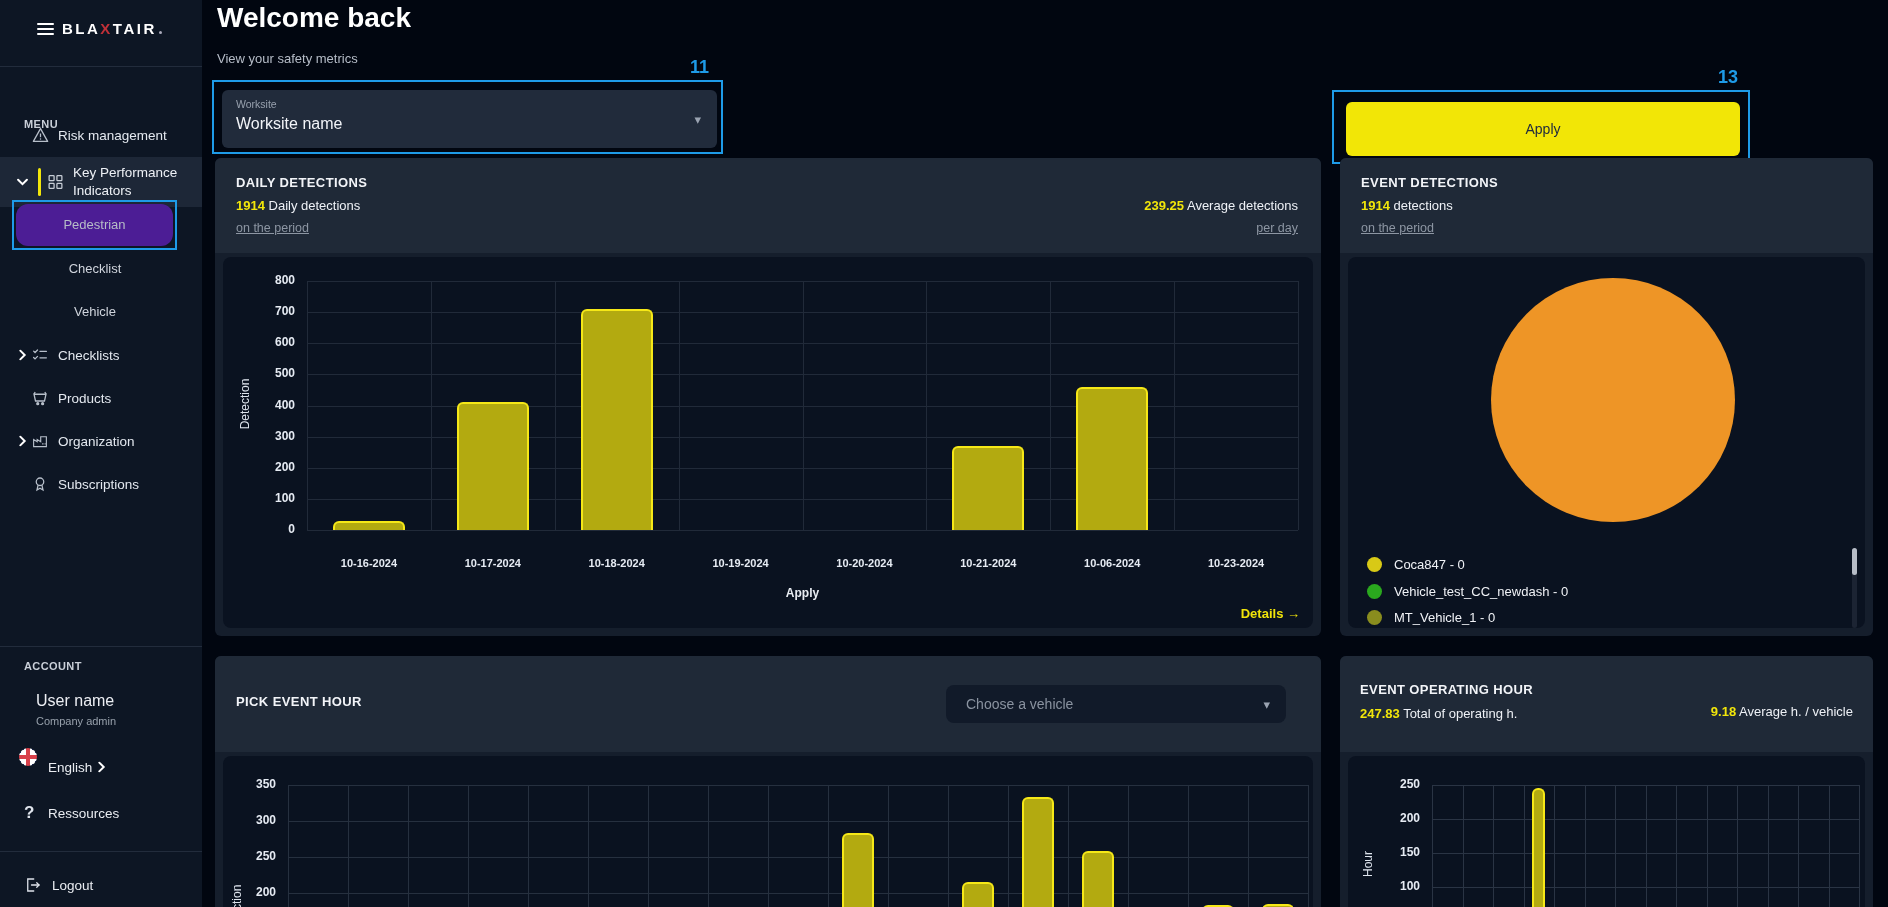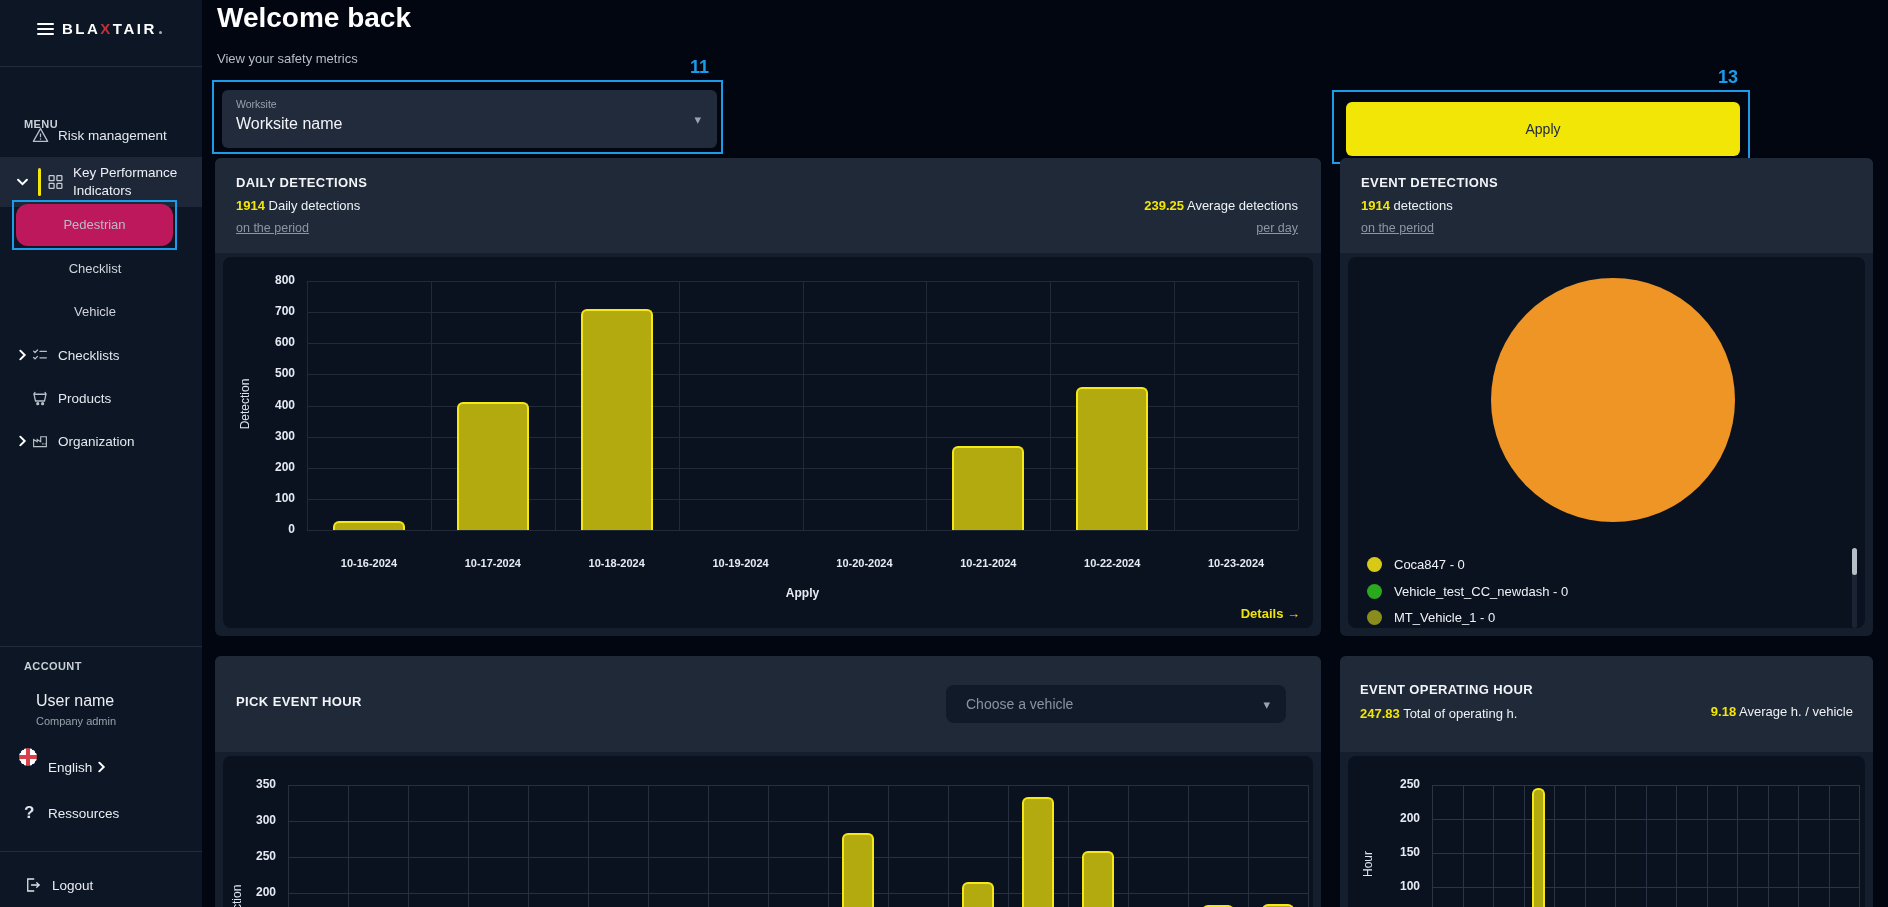--- a/index.html
+++ b/index.html
@@ -16,21 +16,21 @@
   .sdiv{position:absolute;left:0;width:202px;height:1px;background:#222c3c;}
   .sec-label{position:absolute;left:24px;font-size:11px;font-weight:bold;color:#c9cfd8;letter-spacing:.4px;}
   .mrow{position:absolute;left:0;width:202px;height:36px;cursor:pointer;}
   .micon{position:absolute;top:50%;transform:translateY(-50%);color:#b7bfca;line-height:0;}
   .mchev{position:absolute;left:17px;top:50%;transform:translateY(-50%);line-height:0;}
   .mlabel{position:absolute;top:50%;transform:translateY(-50%);font-size:13.5px;font-weight:500;color:#e3e8ef;white-space:nowrap;}
   .kpi-band{position:absolute;left:0;top:157px;width:202px;height:50px;background:#1d2737;}
   .kpi-bar{position:absolute;left:38px;top:11px;width:3px;height:28px;background:#f2e60a;border-radius:2px;}
   .kpi-label{position:absolute;left:73px;top:50%;transform:translateY(-50%);width:118px;font-size:13.5px;font-weight:500;color:#eef1f6;line-height:1.3;white-space:normal;}
   .sub-item{position:absolute;left:0;width:190px;text-align:center;font-size:13px;color:#cfd4dc;cursor:pointer;}
-  .ped-pill{position:absolute;left:16px;top:204px;width:157px;height:42px;background:#be185d;border-radius:12px;text-align:center;line-height:42px;font-size:13px;color:#b7bdc7;cursor:pointer;}
+  .ped-pill{position:absolute;left:16px;top:204px;width:157px;height:42px;background:#4c1d95;border-radius:12px;text-align:center;line-height:42px;font-size:13px;color:#b7bdc7;cursor:pointer;}
   .user-name{position:absolute;left:36px;top:692px;font-size:16px;font-weight:500;color:#eceef3;}
   .user-role{position:absolute;left:36px;top:715px;font-size:11px;color:#97a0ab;}
   .flag{position:absolute;left:19px;top:-9px;width:18px;height:18px;border-radius:50%;
     background:
       linear-gradient(#d8404a,#d8404a) center/100% 4px no-repeat,
       linear-gradient(#d8404a,#d8404a) center/4px 100% no-repeat,
       linear-gradient(#fff,#fff) center/100% 8px no-repeat,
       linear-gradient(#fff,#fff) center/8px 100% no-repeat,
       linear-gradient(45deg,transparent 44%,#fff 44%,#fff 56%,transparent 56%),
       linear-gradient(-45deg,transparent 44%,#fff 44%,#fff 56%,transparent 56%),
@@ -174,20 +174,31 @@
             <g fill="none" stroke="#b7bfca" stroke-width="1.6">
               <path d="M3 20V10l5 3v-3l5 3V6h8v14z"></path>
               <line x1="15" y1="16" x2="17" y2="16"></line>
               <line x1="18.5" y1="16" x2="20" y2="16"></line>
             </g>
           </svg>
       </span>
       <span class="mlabel" style="left:58px;">Organization</span>
     </div>
 
+    <div class="mrow" style="top:466px;">
+      <span class="micon" style="left:31px;">
+        <svg width="18" height="18" viewBox="0 0 24 24">
+            <g fill="none" stroke="#b7bfca" stroke-width="1.7">
+              <circle cx="12" cy="9" r="5"></circle>
+              <path d="M9.5 13.2L8 20l4-2.4L16 20l-1.5-6.8"></path>
+            </g>
+          </svg>
+      </span>
+      <span class="mlabel" style="left:58px;">Subscriptions</span>
+    </div>
 
     <div class="sdiv" style="top:646px;"></div>
     <div class="sec-label" style="top:660px;">ACCOUNT</div>
     <div class="user-name">User name</div>
     <div class="user-role">Company admin</div>
 
     <div class="acc-row" style="top:757px;">
       <span class="flag"></span>
       <span class="acc-text">English</span>
       <span class="mchev" style="left:96px;">
@@ -276,21 +287,21 @@
         <div class="bar" style="left: 241.812px; top: 244.387px; width: 72px; height: 127.612px; background: rgb(179, 170, 16); border-color: rgb(246, 232, 23);"></div>
         <div class="bar" style="left: 365.688px; top: 151.012px; width: 72px; height: 220.988px; background: rgb(179, 170, 16); border-color: rgb(246, 232, 23);"></div>
         <div class="bar" style="left: 737.312px; top: 287.962px; width: 72px; height: 84.0375px; background: rgb(179, 170, 16); border-color: rgb(246, 232, 23);"></div>
         <div class="bar" style="left: 861.188px; top: 228.825px; width: 72px; height: 143.175px; background: rgb(179, 170, 16); border-color: rgb(246, 232, 23);"></div>
         <div class="xtick" style="left: 92px; top: 399px; width: 123.875px;">10-16-2024</div>
         <div class="xtick" style="left: 215.875px; top: 399px; width: 123.875px;">10-17-2024</div>
         <div class="xtick" style="left: 339.75px; top: 399px; width: 123.875px;">10-18-2024</div>
         <div class="xtick" style="left: 463.625px; top: 399px; width: 123.875px;">10-19-2024</div>
         <div class="xtick" style="left: 587.5px; top: 399px; width: 123.875px;">10-20-2024</div>
         <div class="xtick" style="left: 711.375px; top: 399px; width: 123.875px;">10-21-2024</div>
-        <div class="xtick" style="left: 835.25px; top: 399px; width: 123.875px;">10-22-2024</div>
+        <div class="xtick" style="left: 835.25px; top: 399px; width: 123.875px;">10-06-2024</div>
         <div class="xtick" style="left: 959.125px; top: 399px; width: 123.875px;">10-23-2024</div>
       </div>
     <div class="ylab" style="left:0px;top:239px;width:60px;">Detection</div>
     <div class="xaxis-title" style="left:92px;top:428px;width:991px;">Apply</div>
     <div class="details" style="right:21px;top:448px;"><span>Details</span> <span>→</span></div>
   </div>
 
   <div class="card" style="left:1340px;top:158px;width:533px;height:478px;">
     <div class="band" style="height:95px;"></div>
     <div class="panel" style="left:8px;top:99px;width:517px;height:371px;"></div>

